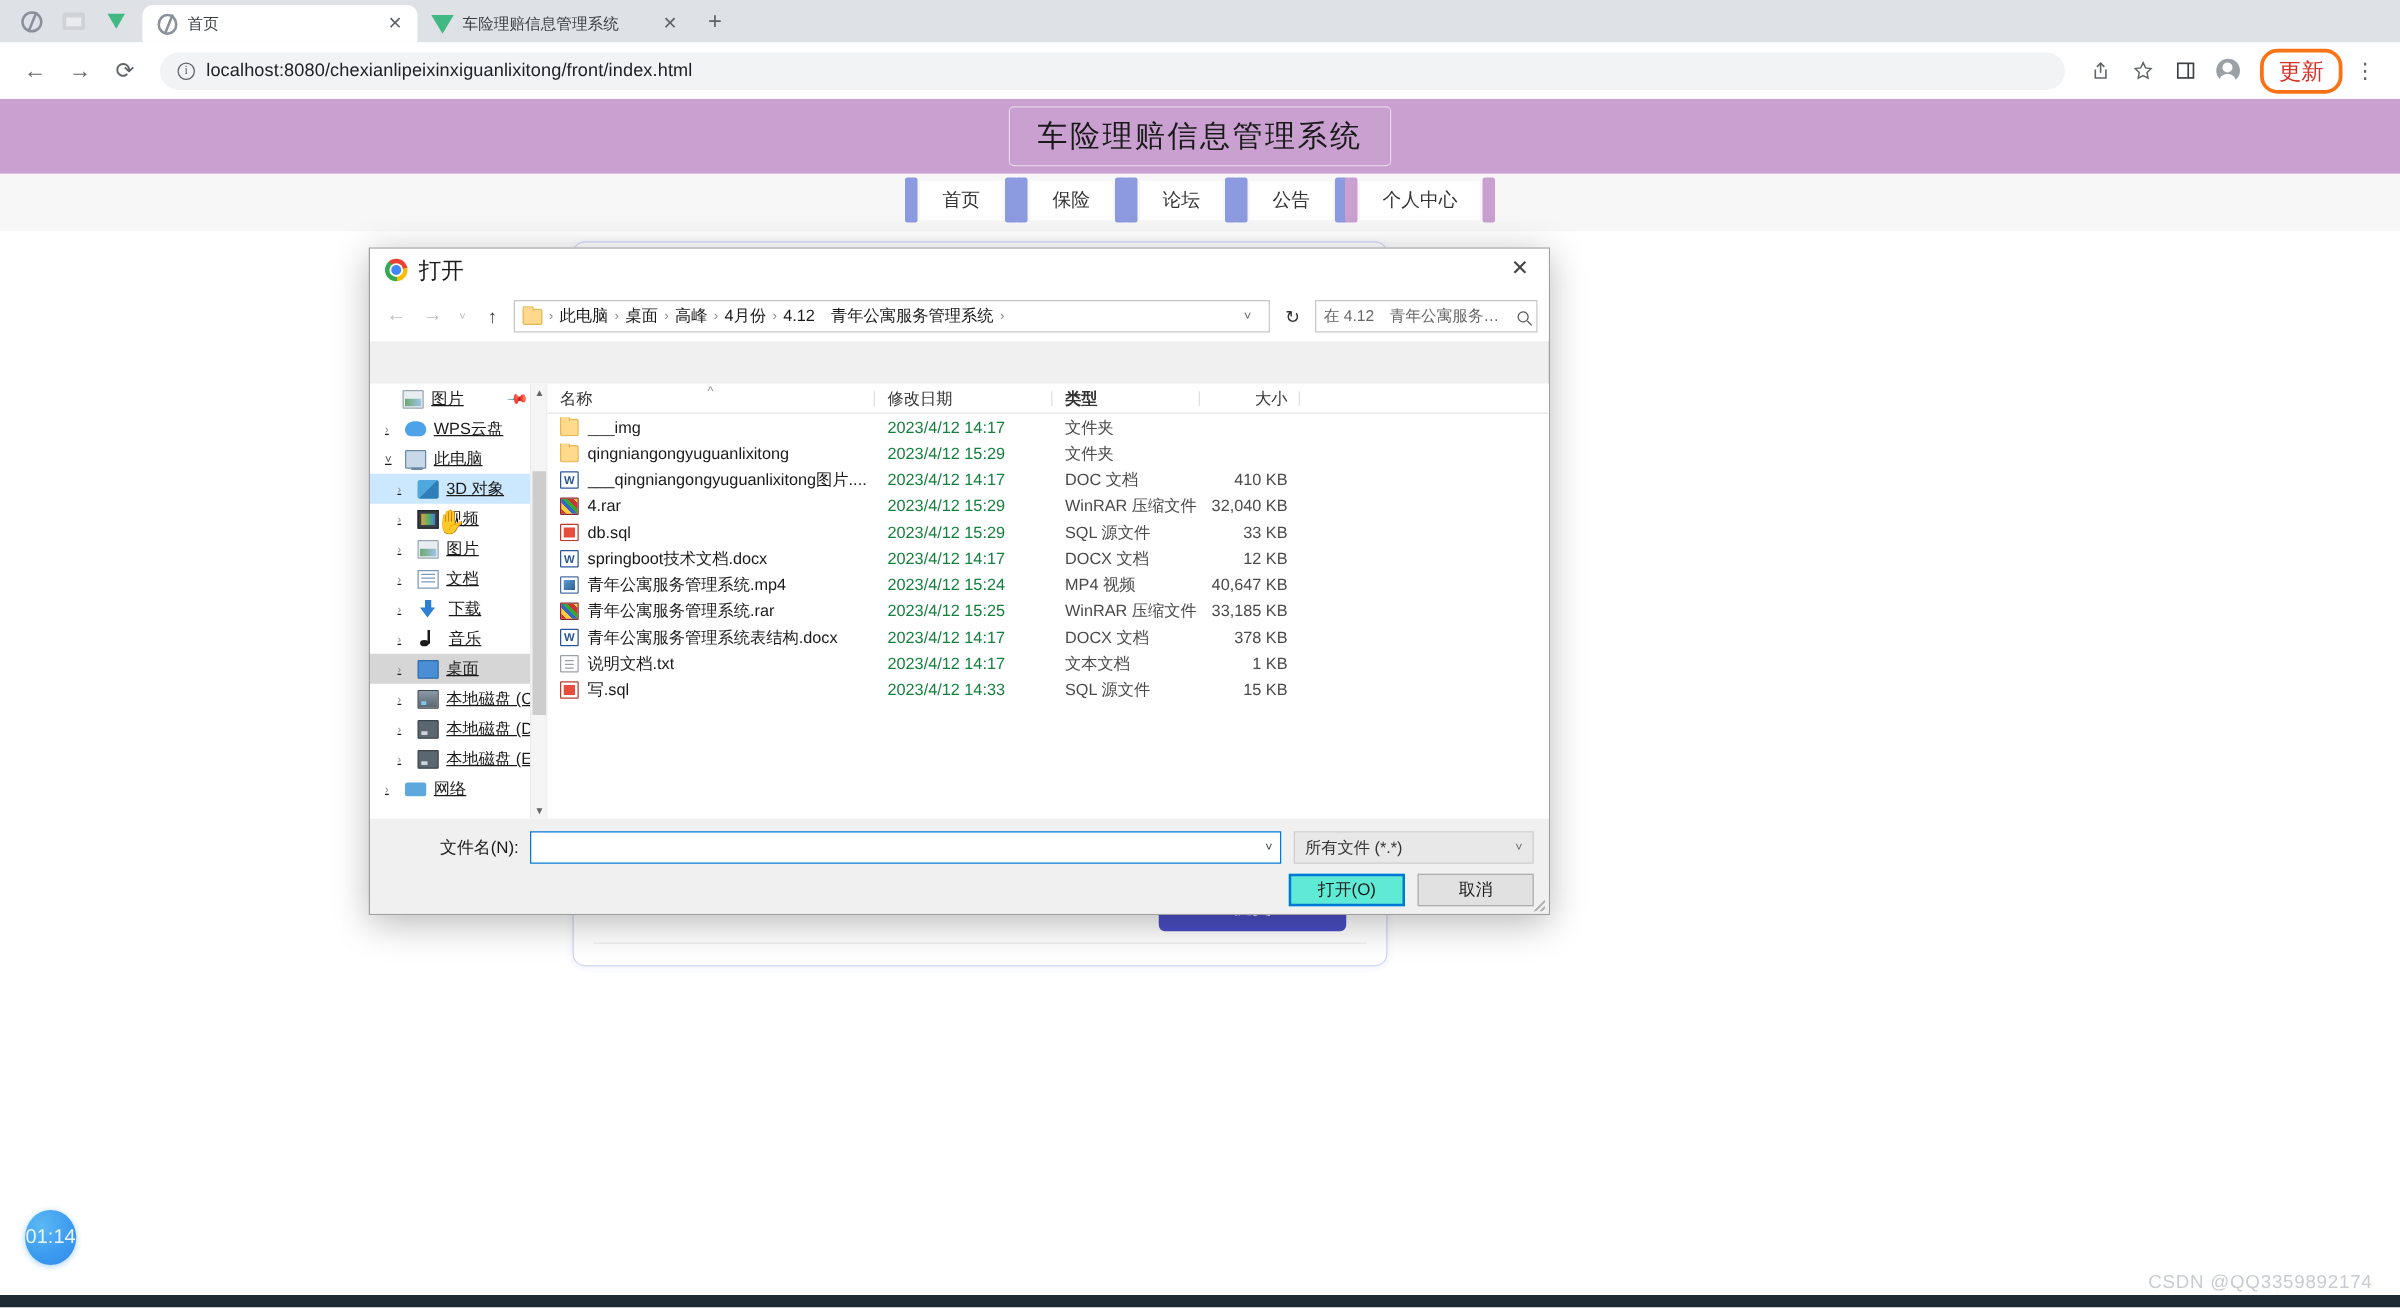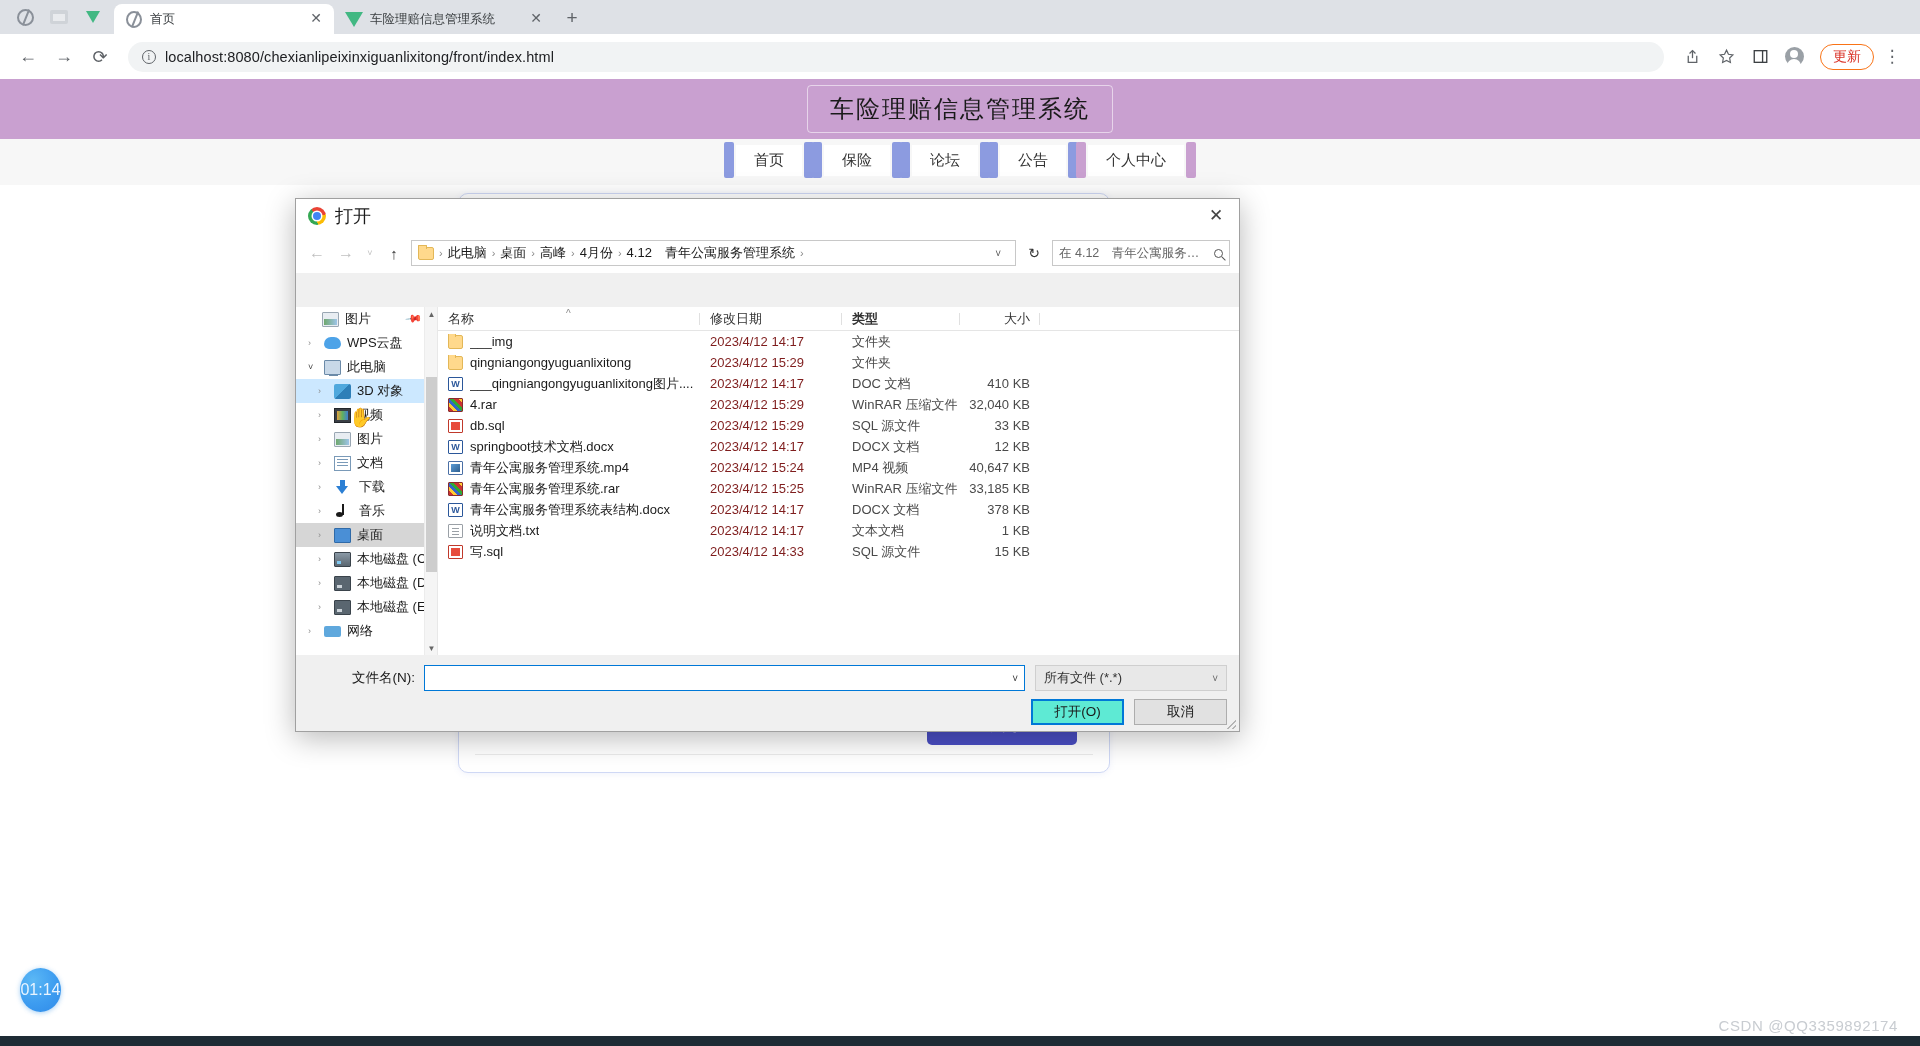--- a/index.html
+++ b/index.html
@@ -50,22 +50,22 @@
   .omnibox {
     flex: 1; height: 30px; background: #f1f3f4; border-radius: 16px;
     display: flex; align-items: center; gap: 9px; padding: 0 14px; margin: 0 8px;
     font-size: 14.5px; color: #202124;
   }
   .info-ic { width: 14px; height: 14px; border: 1.3px solid #5f6368; border-radius: 50%;
              font-size: 10px; line-height: 12px; text-align: center; color: #5f6368; font-family:"Liberation Serif",serif;}
   .omnibox .url { letter-spacing: .1px; }
   .tb-right { display: flex; align-items: center; gap: 2px; }
   .update-pill {
-    border: 1px solid #f97316; color: #d93025; border-radius: 14px;
-    padding: 3px 12px; font-size: 14px; margin-left: 8px; background: #fff;
+    border: 3px solid #f97316; color: #d93025; border-radius: 14px;
+    padding: 3px 12px; font-size: 18px; margin-left: 8px; background: #fff;
   }
   .avatar-ic { width: 19px; height: 19px; border-radius: 50%; background: #9aa0a6; position: relative; }
   .avatar-ic::before{content:"";position:absolute;left:5.5px;top:3px;width:8px;height:8px;border-radius:50%;background:#fff;}
   .avatar-ic::after{content:"";position:absolute;left:2.5px;top:12px;width:14px;height:9px;border-radius:7px 7px 0 0;background:#fff;}
   .kebab { font-size: 17px; letter-spacing: 0; color:#5f6368; line-height: 1;}
 
   
   #page { position: absolute; top: 79px; left: 0; width: 1920px; height: 967px; background: #fff; overflow: hidden; }
   .site-header {
     height: 60px; background: #c9a0d0; display: flex; align-items: center; justify-content: center;
@@ -163,21 +163,21 @@
   .viewsel { display:flex;align-items:center;gap:4px;margin-right:18px;}
   .listic { width: 15px; height: 13px; position: relative; }
   .listic i { position:absolute; display:block; background:#5a5a5a; }
   .preview-ic { width: 17px; height: 14px; border: 1.5px solid #5a5a5a; position: relative; margin-right: 16px;}
   .preview-ic::after{content:"";position:absolute;right:0;top:0;bottom:0;width:7px;background:#5b9bd5;}
   .help-ic { width: 17px; height: 17px; border-radius: 50%; background:#1f6fc4; color:#fff;
      font-size: 12px; display:flex;align-items:center;justify-content:center; font-weight:bold;}
 
   .dlg-body { position: absolute; left: 0; right: 0; top: 108px; bottom: 76px; display: flex; background:#fff; }
   .dlg-sidebar { width: 142px; border-right: 1px solid #e8e8e8; position: relative; overflow: hidden; background:#fff;}
-  .tree-row { height: 24px; display: flex; align-items: center; gap: 6px; padding-left: 12px; font-size: 13px; white-space: nowrap;}
+  .tree-row { height: 24px; display: flex; align-items: center; gap: 6px; padding-left: 12px; font-size: 13px; white-space: nowrap; text-decoration: underline;}
   .tree-row.selected { background: #cce8ff; }
   .tree-row.grayed { background: #d6d6d6; }
   .chev { width: 10px; flex:0 0 10px; font-size: 9px; color: #8a8a8a; }
   .chev.open { color:#3a3a3a; }
   .t-ic { width: 17px; height: 15px; flex: 0 0 17px; }
   .ic-pic { background:#e8edf2; border:1px solid #9aa7b3; border-radius:1px; position:relative;}
   .ic-pic::after{content:"";position:absolute;left:1px;bottom:1px;right:1px;height:6px;background:linear-gradient(90deg,#6fa86f,#9ec4e8);}
   .ic-cloud { width:17px;height:12px;background:#4da3e8;border-radius:7px 7px 5px 5px;}
   .ic-pc { background:#c8d8e8; border:1px solid #6b8aa8; border-radius:1px; position:relative;}
   .ic-pc::after{content:"";position:absolute;left:4px;bottom:-2px;width:9px;height:2px;background:#6b8aa8;}
@@ -210,21 +210,21 @@
   .fhead .hc { padding-left: 10px; position: relative; }
   .fhead .hc::after { content:""; position:absolute; right:0; top:3px; bottom:3px; width:1px; background:#e0e0e0;}
   .hc.c-name { width: 262px; }
   .hc.c-date { width: 142px; }
   .hc.c-type { width: 118px; font-weight: bold; }
   .hc.c-size { width: 80px; text-align: right; padding-right: 10px; padding-left:0;}
   .sort-mark { position: absolute; left: 128px; top: -2px; font-size: 10px; color: #8a8a8a;}
   .frow { height: 21px; display: flex; align-items: center; font-size: 13px; color: #1a1a1a; }
   .frow .c-name { width: 262px; display: flex; align-items: center; gap: 7px; padding-left: 10px; overflow:hidden; white-space:nowrap;}
   .frow .nm { overflow: hidden; text-overflow: ellipsis; white-space: nowrap; }
-  .frow .c-date { width: 142px; padding-left: 10px; color: #7f1d1d;}
+  .frow .c-date { width: 142px; padding-left: 10px; color: #15803d;}
   .frow .c-type { width: 118px; padding-left: 10px; color: #4a4a4a;}
   .frow .c-size { width: 80px; text-align: right; padding-right: 10px; color: #4a4a4a;}
   .fic { width: 15px; height: 14px; flex: 0 0 15px; }
   .fic-folder { background:#ffd98c; border:1px solid #e3b757; border-radius:1px 2px 2px 2px; position:relative;}
   .fic-folder::before{content:"";position:absolute;left:-1px;top:-3px;width:6px;height:3px;background:#ffd98c;border:1px solid #e3b757;border-bottom:none;}
   .fic-word { background:#fff; border:1px solid #2b579a; border-radius:1px; color:#2b579a; font-size:9px; line-height:13px; text-align:center; font-weight:bold;}
   .fic-rar { background: repeating-linear-gradient(45deg,#c33 0 3px,#fc3 3px 6px,#36c 6px 9px,#3a3 9px 12px); border:1px solid #8a2b2b; border-radius:1px;}
   .fic-sql { background:#fff; border:1px solid #c0392b; border-radius:1px; position:relative;}
   .fic-sql::after{content:"";position:absolute;left:2px;top:2px;right:2px;bottom:2px;background:#e74c3c;}
   .fic-mp4 { background:#fff; border:1px solid #4a6fa5; border-radius:1px; position:relative;}

